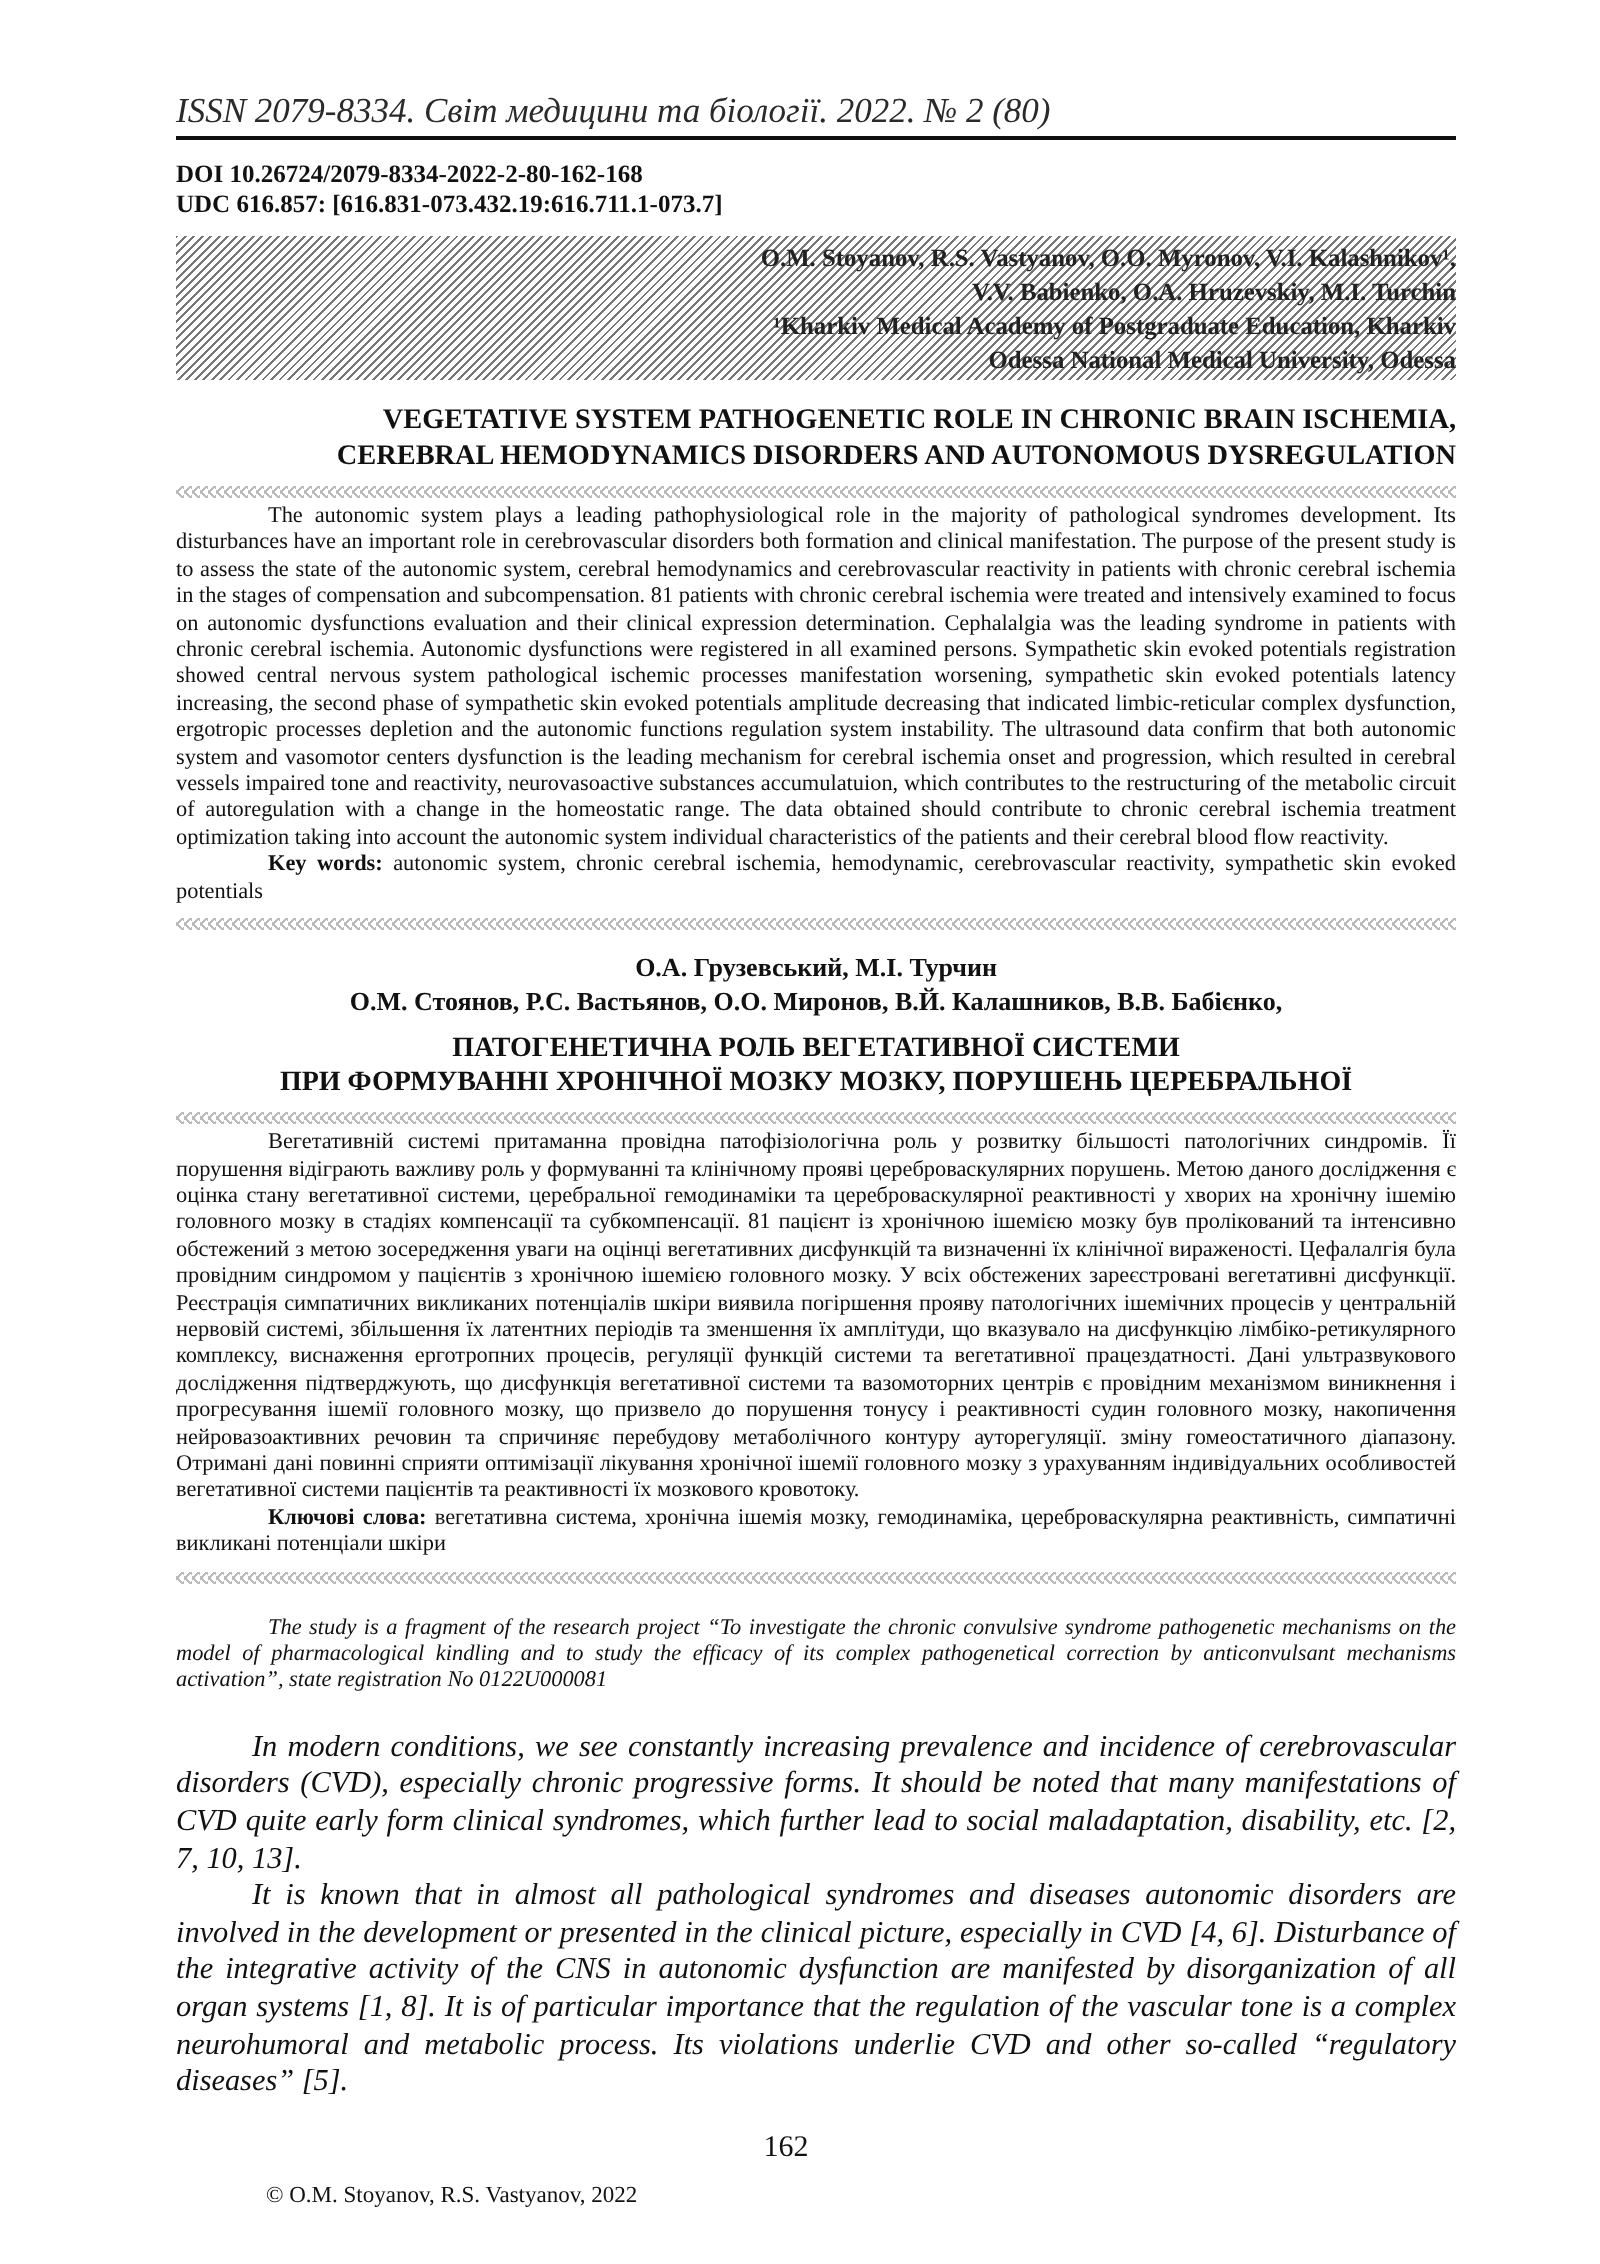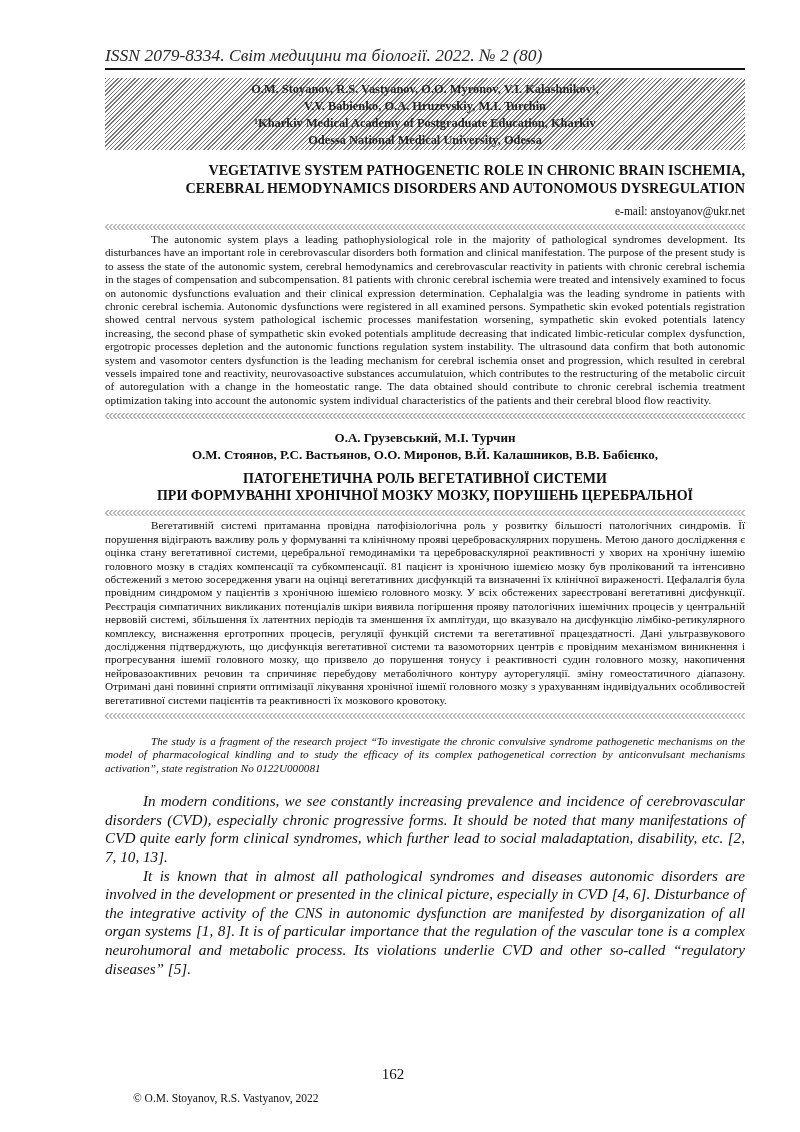--- a/index.html
+++ b/index.html
@@ -1,20 +1,20 @@
 <!DOCTYPE html>
 <html><head>
   <meta charset="utf-8">
   <style>
     html, body { margin: 0; padding: 0; background: #ffffff; }
     body { width: 800px; height: 1132px; position: relative; overflow: hidden; color: #111; font-family: "Liberation Serif", "DejaVu Serif", serif; }
-    .page { position: absolute; left: 105px; top: 44px; width: 640px; }
+    .page { position: absolute; left: 88px; top: 44px; width: 640px; }
     .running-head { font-style: italic; font-size: 17.5px; line-height: 22px; color: #2a2a2a; padding-bottom: 2px; border-bottom: 2px solid #111; white-space: nowrap; }
     .ids { margin-top: 10px; font-weight: bold; font-size: 12.5px; line-height: 15px; }
-    .hatch-box { margin-top: 8px; height: 72px; background: repeating-linear-gradient(135deg, #777 0px, #777 1px, #fff 1px, #fff 3px); text-align: center; font-weight: bold; font-size: 12.4px; line-height: 17px; padding-top: 3px; box-sizing: border-box; color: #222; }
+    .hatch-box { margin-top: 8px; height: 72px; background: repeating-linear-gradient(135deg, #777 0px, #777 1px, #fff 1px, #fff 3px); text-align: right; font-weight: bold; font-size: 12.4px; line-height: 17px; padding-top: 3px; box-sizing: border-box; color: #222; }
     .hatch-box div { white-space: nowrap; }
     .title { margin-top: 11px; text-align: right; font-weight: bold; font-size: 14.2px; line-height: 18px; }
     .email { text-align: right; font-size: 11.5px; margin-top: 7px; line-height: 14px; }
     .wavy { height: 6px; margin: 6px 0 3px 0; background-image: repeating-linear-gradient(135deg, transparent 0 2px, #bbb 2px 3px, transparent 3px 4px), repeating-linear-gradient(45deg, transparent 0 2px, #bbb 2px 3px, transparent 3px 4px); background-size: 4px 6px; }
     .abstract { font-size: 11.2px; line-height: 13.4px; text-align: justify; }
     .abstract p { margin: 0; text-indent: 46px; }
     .abstract .kw { text-indent: 46px; }
     .kw b { font-weight: bold; }
     .ua-authors { margin-top: 10px; text-align: center; font-weight: bold; font-size: 13px; line-height: 17px; }
     .ua-title { margin-top: 7px; text-align: center; font-weight: bold; font-size: 14px; line-height: 17px; }
@@ -23,57 +23,62 @@
     .body-text p { margin: 0; text-indent: 38px; }
     .copyright { position: absolute; left: 133px; top: 1092px; font-size: 11.5px; }
     .page-num { position: absolute; left: 0; width: 786px; top: 1066px; text-align: center; font-size: 15px; }
   </style>
 </head>
 <body>
 
 <div class="page">
   <div class="running-head">ISSN 2079-8334. Світ медицини та біології. 2022. № 2 (80)</div>
 
+  <div class="ids">
+    <div>DOI 10.26724/2079-8334-2022-2-80-162-168</div>
+    <div>UDC 616.857: [616.831-073.432.19:616.711.1-073.7]</div>
+  </div>
 
   <div class="hatch-box">
     <div>O.M. Stoyanov, R.S. Vastyanov, O.O. Myronov, V.I. Kalashnikov¹,</div>
     <div>V.V. Babienko, O.A. Hruzevskiy, M.I. Turchin</div>
     <div>¹Kharkiv Medical Academy of Postgraduate Education, Kharkiv</div>
     <div>Odessa National Medical University, Odessa</div>
   </div>
 
   <div class="title">
     <div>VEGETATIVE SYSTEM PATHOGENETIC ROLE IN CHRONIC BRAIN ISCHEMIA,</div>
     <div>CEREBRAL HEMODYNAMICS DISORDERS AND AUTONOMOUS DYSREGULATION</div>
   </div>
 
-  <div class="email">e-mail: anstoyanov@ukr.net</div>
 
   <div class="wavy"></div>
 
   <div class="abstract">
     <p>The autonomic system plays a leading pathophysiological role in the majority of pathological syndromes development. Its disturbances have an important role in cerebrovascular disorders both formation and clinical manifestation. The purpose of the present study is to assess the state of the autonomic system, cerebral hemodynamics and cerebrovascular reactivity in patients with chronic cerebral ischemia in the stages of compensation and subcompensation. 81 patients with chronic cerebral ischemia were treated and intensively examined to focus on autonomic dysfunctions evaluation and their clinical expression determination. Cephalalgia was the leading syndrome in patients with chronic cerebral ischemia. Autonomic dysfunctions were registered in all examined persons. Sympathetic skin evoked potentials registration showed central nervous system pathological ischemic processes manifestation worsening, sympathetic skin evoked potentials latency increasing, the second phase of sympathetic skin evoked potentials amplitude decreasing that indicated limbic-reticular complex dysfunction, ergotropic processes depletion and the autonomic functions regulation system instability. The ultrasound data confirm that both autonomic system and vasomotor centers dysfunction is the leading mechanism for cerebral ischemia onset and progression, which resulted in cerebral vessels impaired tone and reactivity, neurovasoactive substances accumulatuion, which contributes to the restructuring of the metabolic circuit of autoregulation with a change in the homeostatic range. The data obtained should contribute to chronic cerebral ischemia treatment optimization taking into account the autonomic system individual characteristics of the patients and their cerebral blood flow reactivity.</p>
+    <p class="kw"><b>Key words:</b><span> autonomic system, chronic cerebral ischemia, hemodynamic, cerebrovascular reactivity, sympathetic skin evoked potentials</span></p>
   </div>
 
   <div class="wavy"></div>
 
   <div class="ua-authors">
     <div>О.А. Грузевський, М.І. Турчин</div>
     <div>О.М. Стоянов, Р.С. Вастьянов, О.О. Миронов, В.Й. Калашников, В.В. Бабієнко,</div>
   </div>
 
   <div class="ua-title">
     <div>ПАТОГЕНЕТИЧНА РОЛЬ ВЕГЕТАТИВНОЇ СИСТЕМИ</div>
     <div>ПРИ ФОРМУВАННІ ХРОНІЧНОЇ МОЗКУ МОЗКУ, ПОРУШЕНЬ ЦЕРЕБРАЛЬНОЇ</div>
   </div>
 
   <div class="wavy"></div>
 
   <div class="abstract">
     <p>Вегетативній системі притаманна провідна патофізіологічна роль у розвитку більшості патологічних синдромів. Її порушення відіграють важливу роль у формуванні та клінічному прояві цереброваскулярних порушень. Метою даного дослідження є оцінка стану вегетативної системи, церебральної гемодинаміки та цереброваскулярної реактивності у хворих на хронічну ішемію головного мозку в стадіях компенсації та субкомпенсації. 81 пацієнт із хронічною ішемією мозку був пролікований та інтенсивно обстежений з метою зосередження уваги на оцінці вегетативних дисфункцій та визначенні їх клінічної вираженості. Цефалалгія була провідним синдромом у пацієнтів з хронічною ішемією головного мозку. У всіх обстежених зареєстровані вегетативні дисфункції. Реєстрація симпатичних викликаних потенціалів шкіри виявила погіршення прояву патологічних ішемічних процесів у центральній нервовій системі, збільшення їх латентних періодів та зменшення їх амплітуди, що вказувало на дисфункцію лімбіко-ретикулярного комплексу, виснаження ерготропних процесів, регуляції функцій системи та вегетативної працездатності. Дані ультразвукового дослідження підтверджують, що дисфункція вегетативної системи та вазомоторних центрів є провідним механізмом виникнення і прогресування ішемії головного мозку, що призвело до порушення тонусу і реактивності судин головного мозку, накопичення нейровазоактивних речовин та спричиняє перебудову метаболічного контуру ауторегуляції. зміну гомеостатичного діапазону. Отримані дані повинні сприяти оптимізації лікування хронічної ішемії головного мозку з урахуванням індивідуальних особливостей вегетативної системи пацієнтів та реактивності їх мозкового кровотоку.</p>
+    <p class="kw"><b>Ключові слова:</b><span> вегетативна система, хронічна ішемія мозку, гемодинаміка, цереброваскулярна реактивність, симпатичні викликані потенціали шкіри</span></p>
   </div>
 
   <div class="wavy"></div>
 
   <div class="note">The study is a fragment of the research project “To investigate the chronic convulsive syndrome pathogenetic mechanisms on the model of pharmacological kindling and to study the efficacy of its complex pathogenetical correction by anticonvulsant mechanisms activation”, state registration No 0122U000081</div>
 
   <div class="body-text">
     <p>In modern conditions, we see constantly increasing prevalence and incidence of cerebrovascular disorders (CVD), especially chronic progressive forms. It should be noted that many manifestations of CVD quite early form clinical syndromes, which further lead to social maladaptation, disability, etc. [2, 7, 10, 13].</p>
     <p>It is known that in almost all pathological syndromes and diseases autonomic disorders are involved in the development or presented in the clinical picture, especially in CVD [4, 6]. Disturbance of the integrative activity of the CNS in autonomic dysfunction are manifested by disorganization of all organ systems [1, 8]. It is of particular importance that the regulation of the vascular tone is a complex neurohumoral and metabolic process. Its violations underlie CVD and other so-called “regulatory diseases” [5].</p>
   </div>

